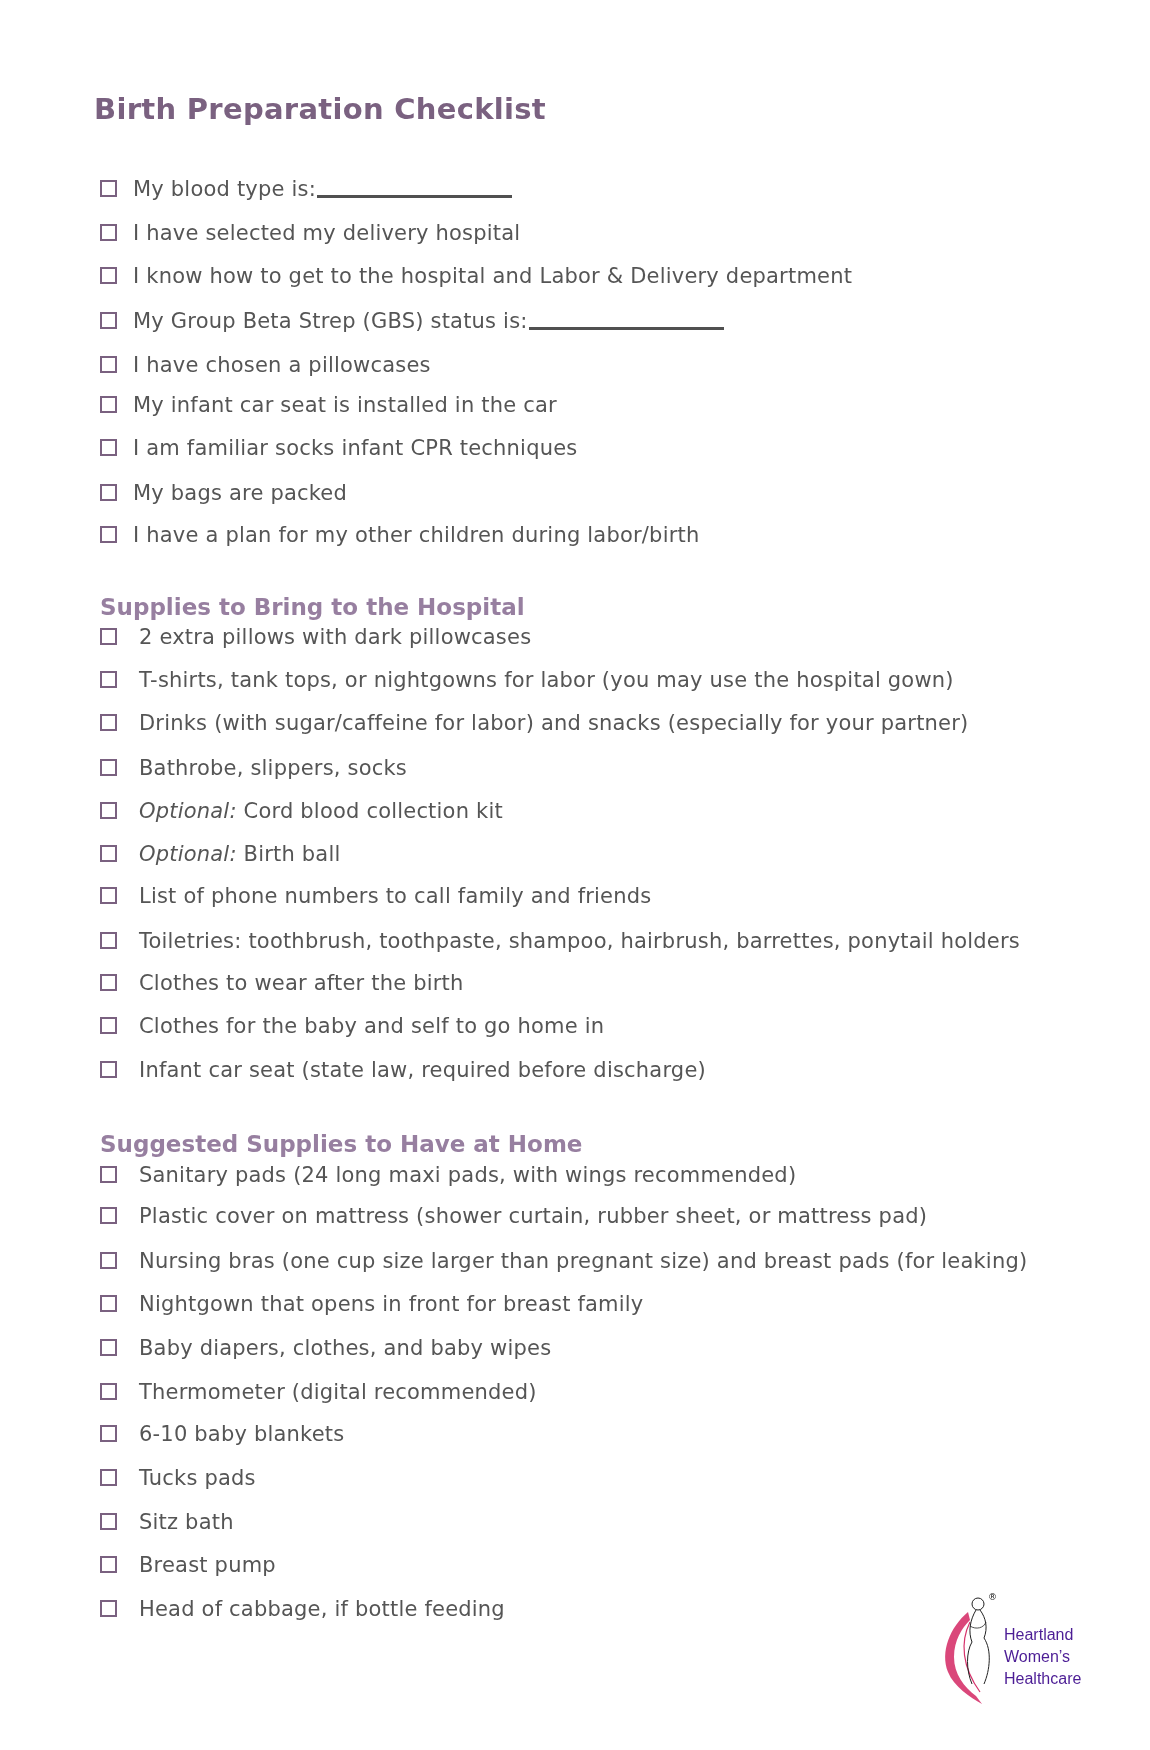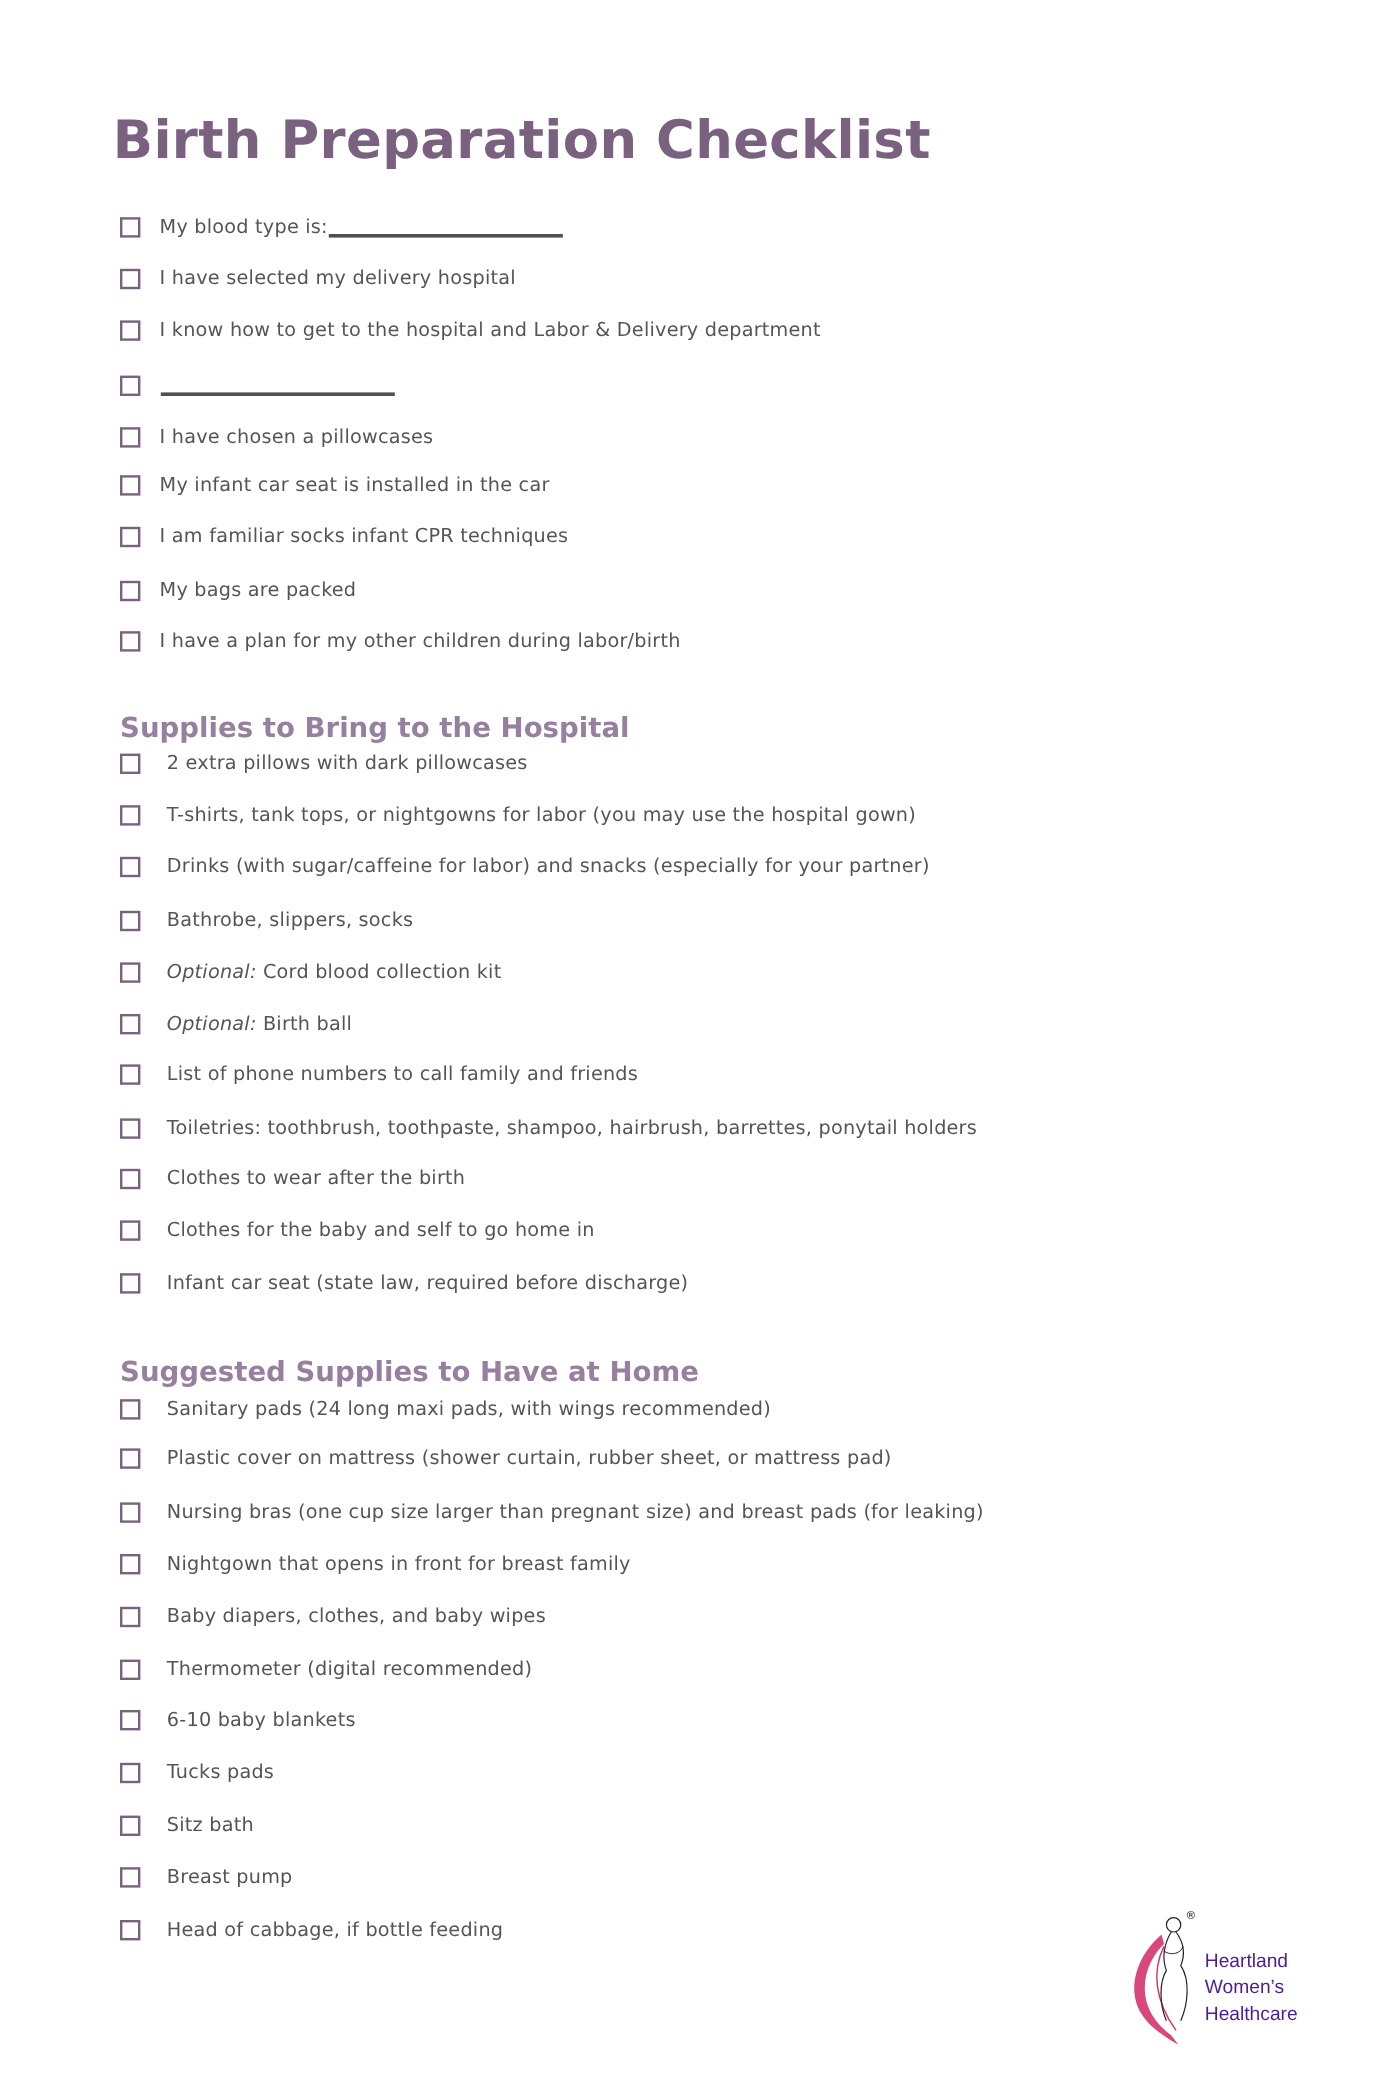--- a/index.html
+++ b/index.html
@@ -1,24 +1,24 @@
 <!DOCTYPE html>
 <html><head>
 <meta charset="utf-8">
 <style>
   html, body { margin: 0; padding: 0; background: #ffffff; }
   body { width: 1150px; height: 1750px; position: relative; overflow: hidden;
          font-family: "DejaVu Sans", sans-serif; color: #505050; }
   .title { position: absolute; left: 94px; top: 92px; margin: 0;
            font-family: "DejaVu Sans", sans-serif; font-weight: bold;
-           font-size: 44px; color: #7a6180; letter-spacing: 0.3px; }
+           font-size: 29px; color: #7a6180; letter-spacing: 0.3px; }
   .section-heading { position: absolute; left: 100px; margin: 0;
            font-size: 23px; font-weight: bold; color: #977fa0; }
-  .item { position: absolute; left: 100px; display: flex; align-items: flex-end;
-          font-size: 16px; color: #555555; white-space: nowrap; letter-spacing: 0.2px; }
+  .item { position: absolute; left: 100px; display: flex; align-items: flex-start;
+          font-size: 21px; color: #555555; white-space: nowrap; letter-spacing: 0.2px; }
   .box { width: 17px; height: 17px; border: 2.5px solid #7a6180; box-sizing: border-box;
          flex: 0 0 auto; margin-right: 16px; margin-top: 3px; }
   .item.s2 .box, .item.s3 .box { margin-right: 22px; }
   .blank { display: inline-block; width: 195px; border-bottom: 3px solid #505050;
            height: 18px; margin-left: 1px; vertical-align: baseline; }
   em { font-style: italic; }
   .logo { position: absolute; left: 940px; top: 1592px; width: 170px; height: 115px; }
   .logo-text { position: absolute; left: 64px; top: 32px; font-family: Liberation Sans, sans-serif;
                font-size: 16px; line-height: 22px; color: #4c1d95; }
 </style>
@@ -35,20 +35,21 @@
 <div class="item s1" style="top:221px">
   <span class="box"></span>
   <span>I have selected my delivery hospital</span>
 </div>
 <div class="item s1" style="top:264px">
   <span class="box"></span>
   <span>I know how to get to the hospital and Labor &amp; Delivery department</span>
 </div>
 <div class="item s1" style="top:309px">
   <span class="box"></span>
+  <span>My Group Beta Strep (GBS) status is:</span>
     <span class="blank"></span>
 </div>
 <div class="item s1" style="top:353px">
   <span class="box"></span>
   <span>I have chosen a pillowcases</span>
 </div>
 <div class="item s1" style="top:393px">
   <span class="box"></span>
   <span>My infant car seat is installed in the car</span>
 </div>

